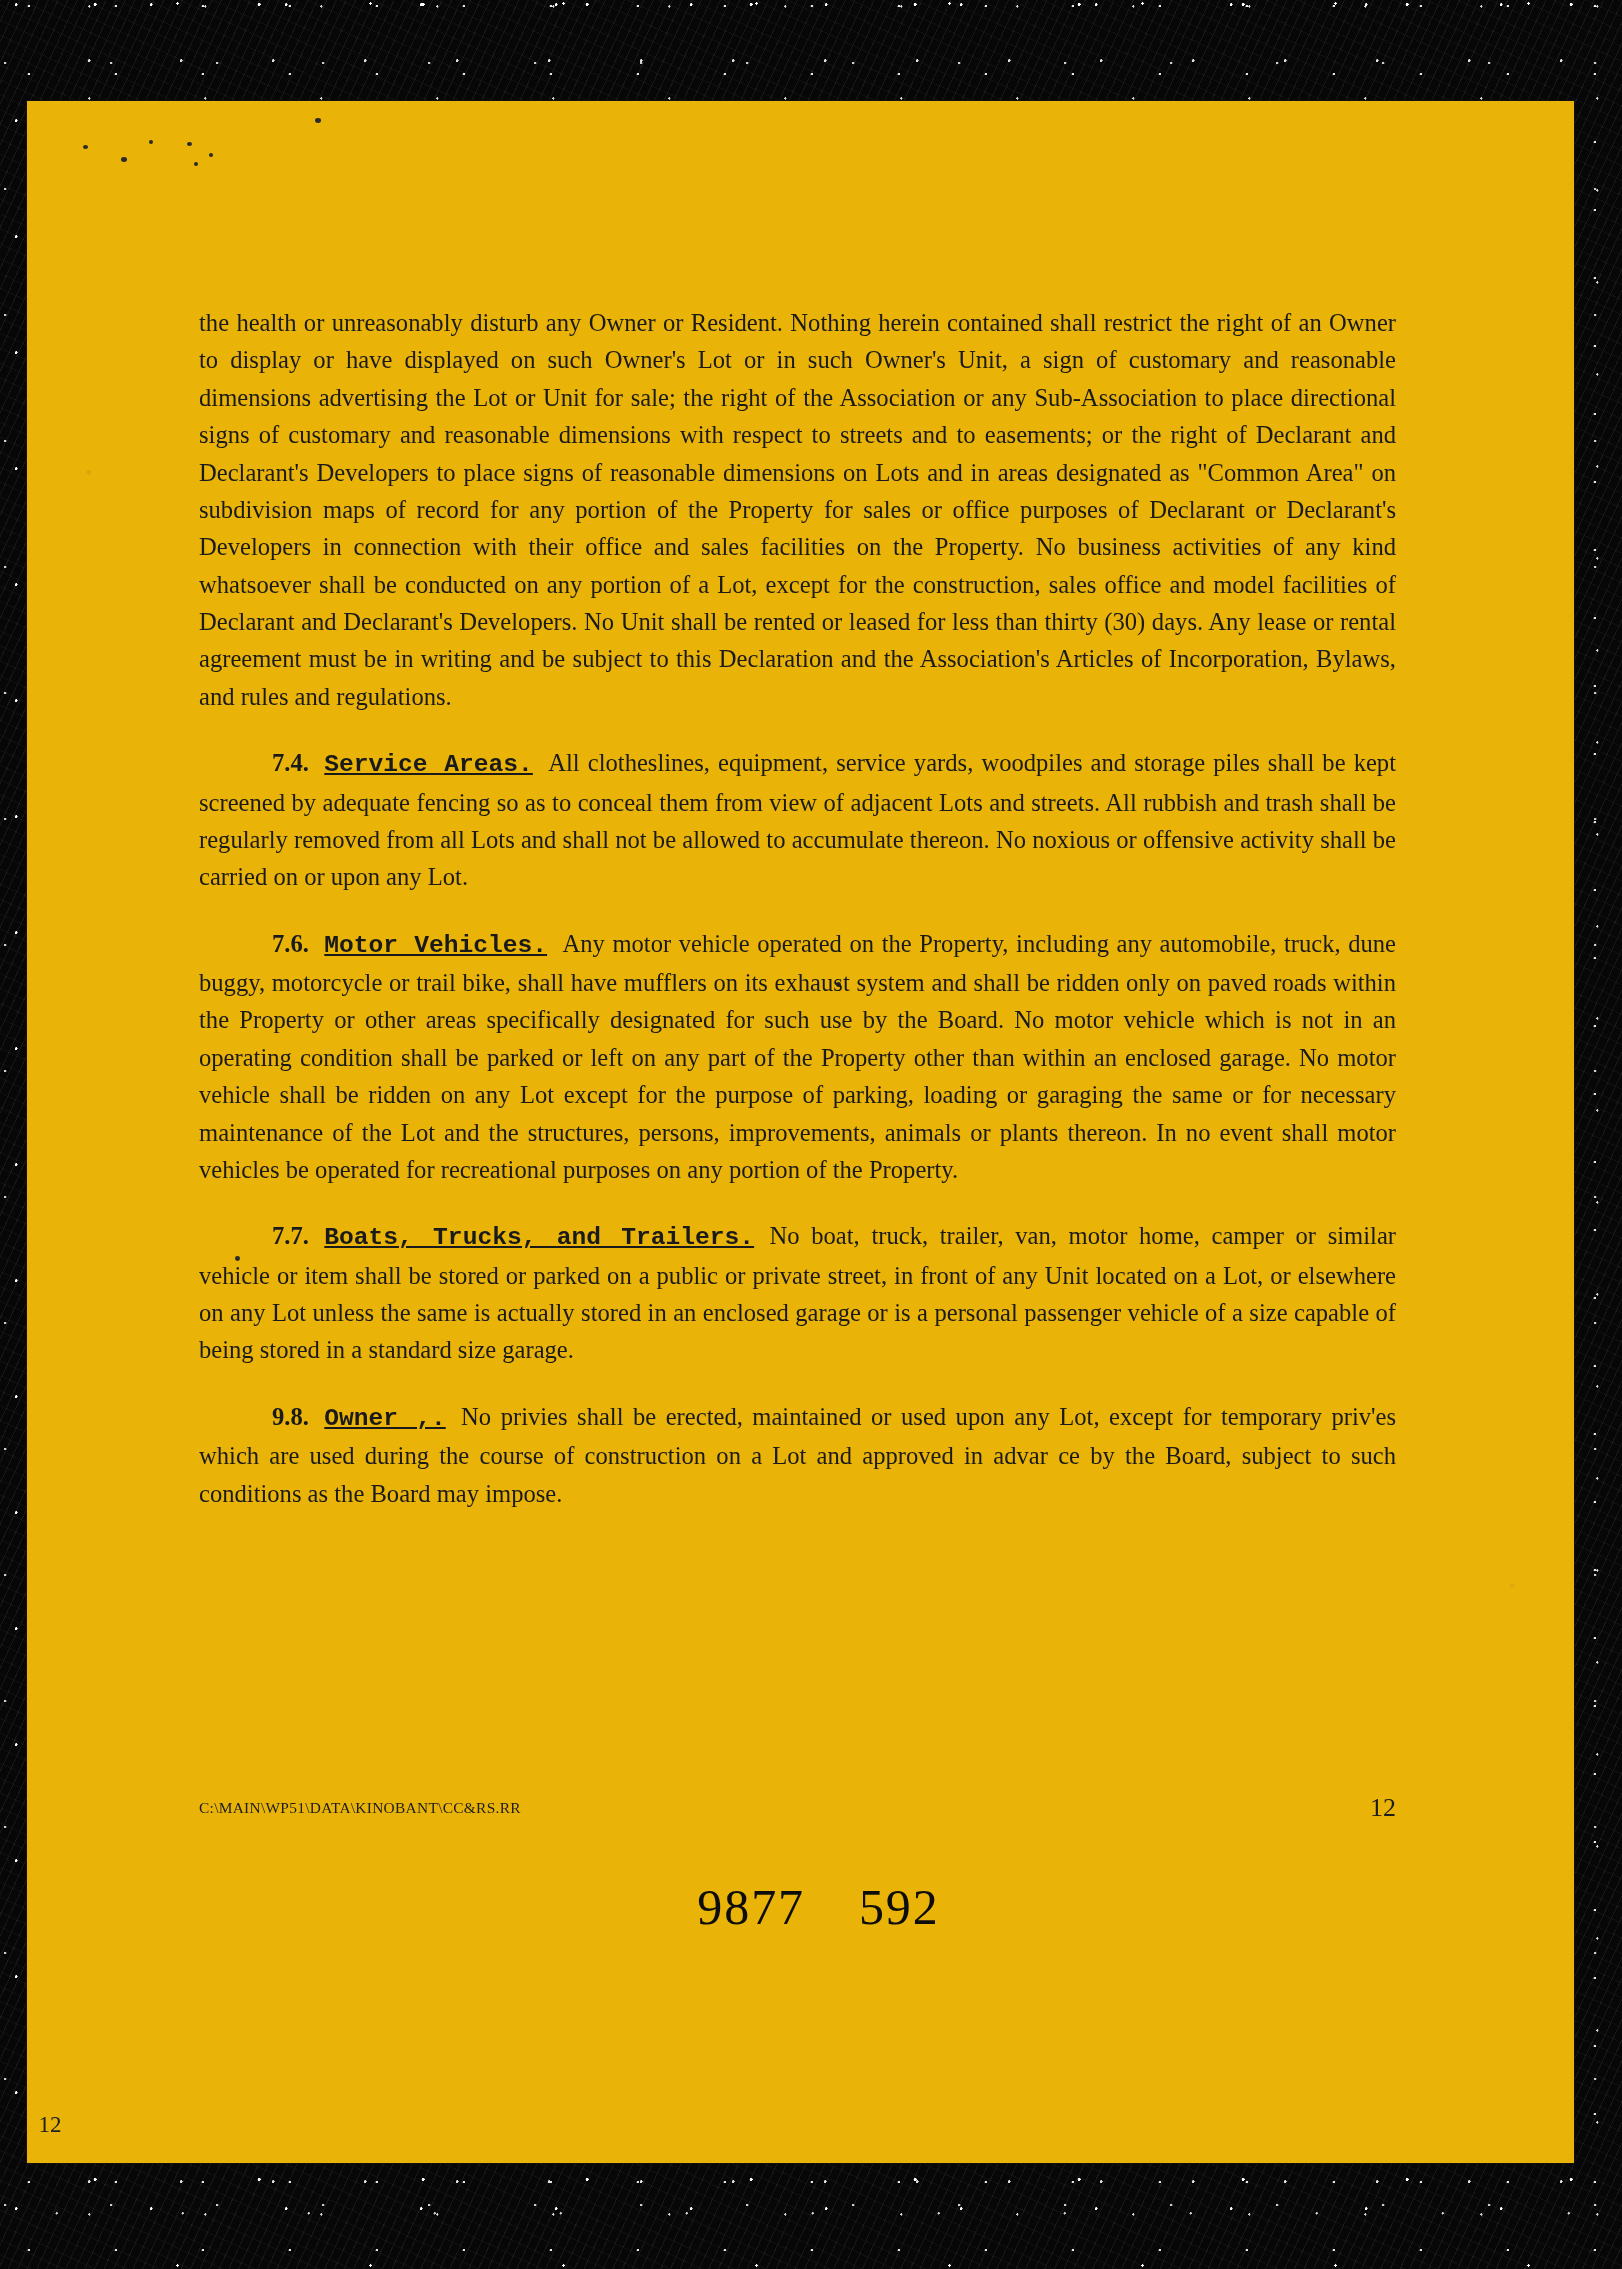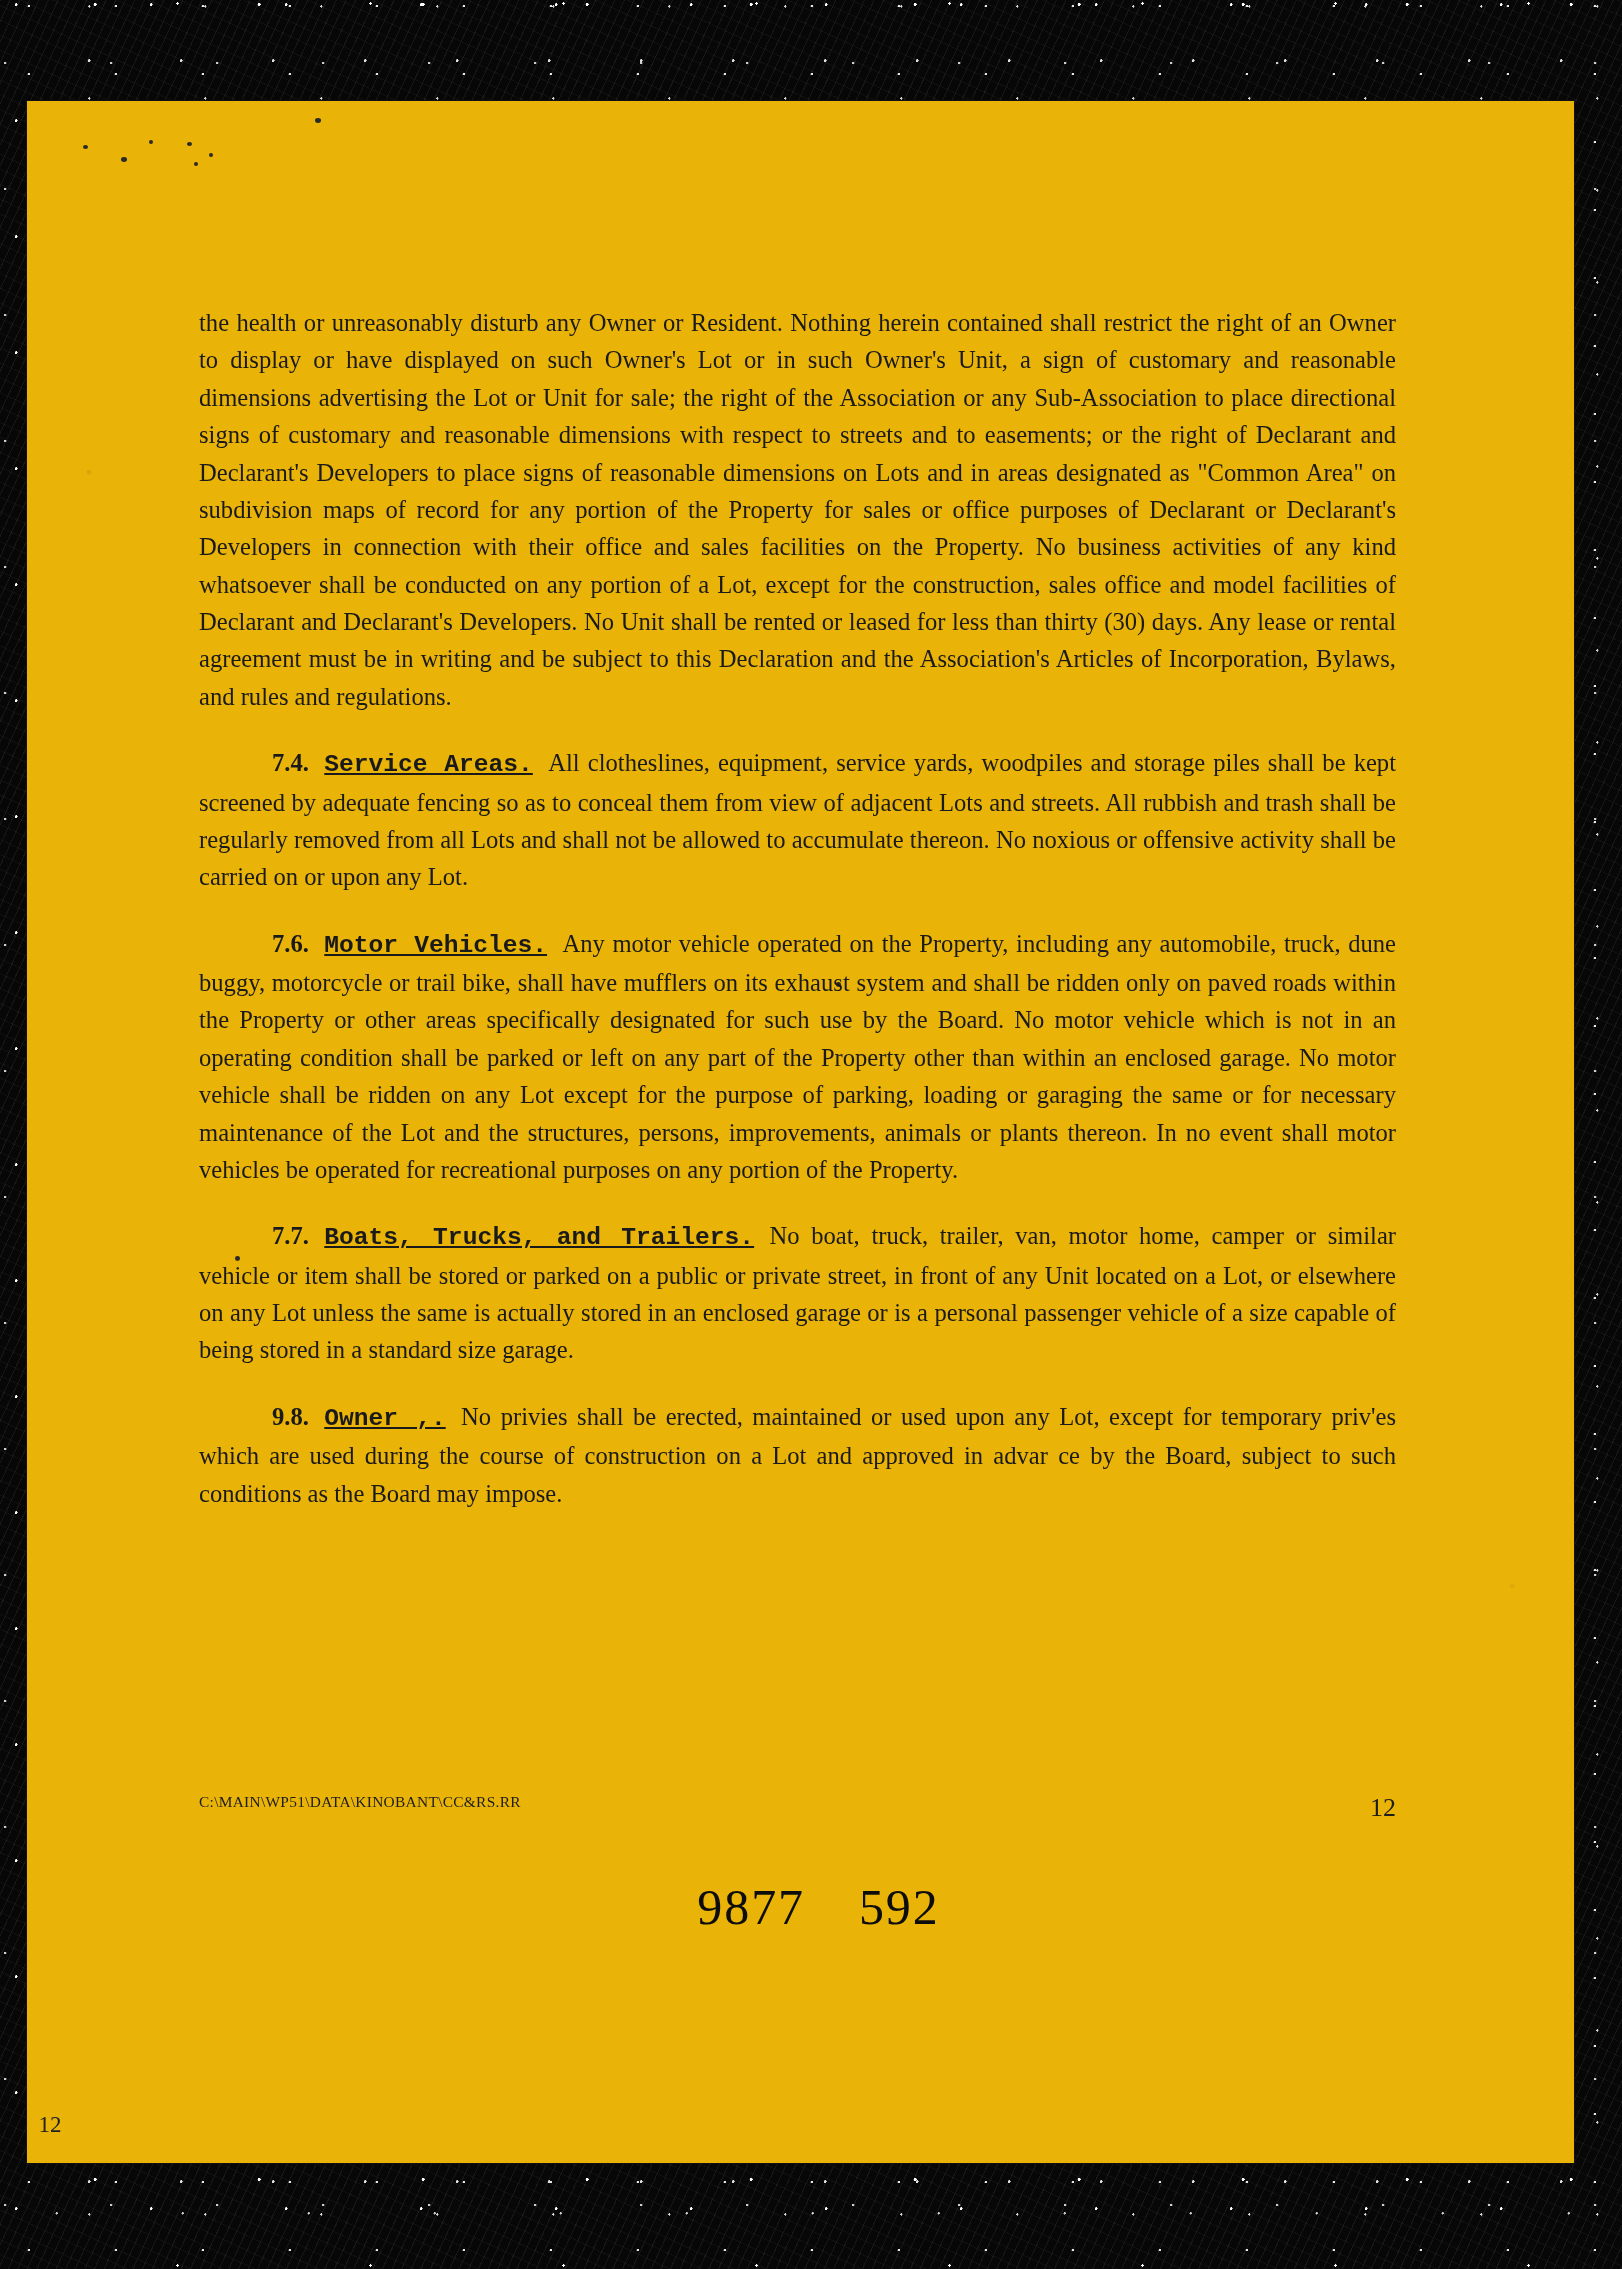--- a/index.html
+++ b/index.html
@@ -101,21 +101,21 @@
   .sp { display: inline-block; width: 15.4px; }
 
   
   #doc-footer {
     position: absolute;
     left: 172px;
     top: 1692px;
     width: 1197px;
     display: flex;
     justify-content: space-between;
-    align-items: flex-start;
+    align-items: center;
   }
   #file-path {
     font-family: "Liberation Serif", serif;
     font-size: 15.4px;
     letter-spacing: 0.3px;
     color: #1d1d1d;
   }
   #page-number {
     font-size: 26px;
     color: #1d1d1d;

